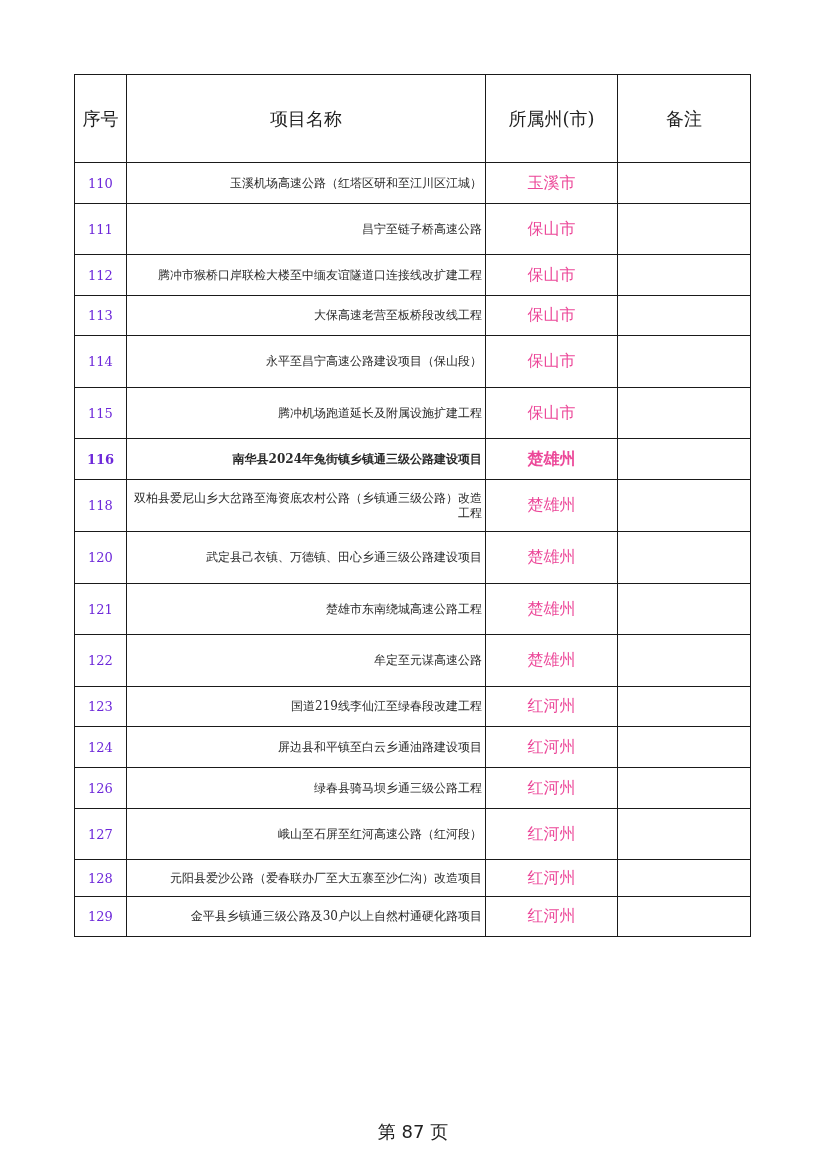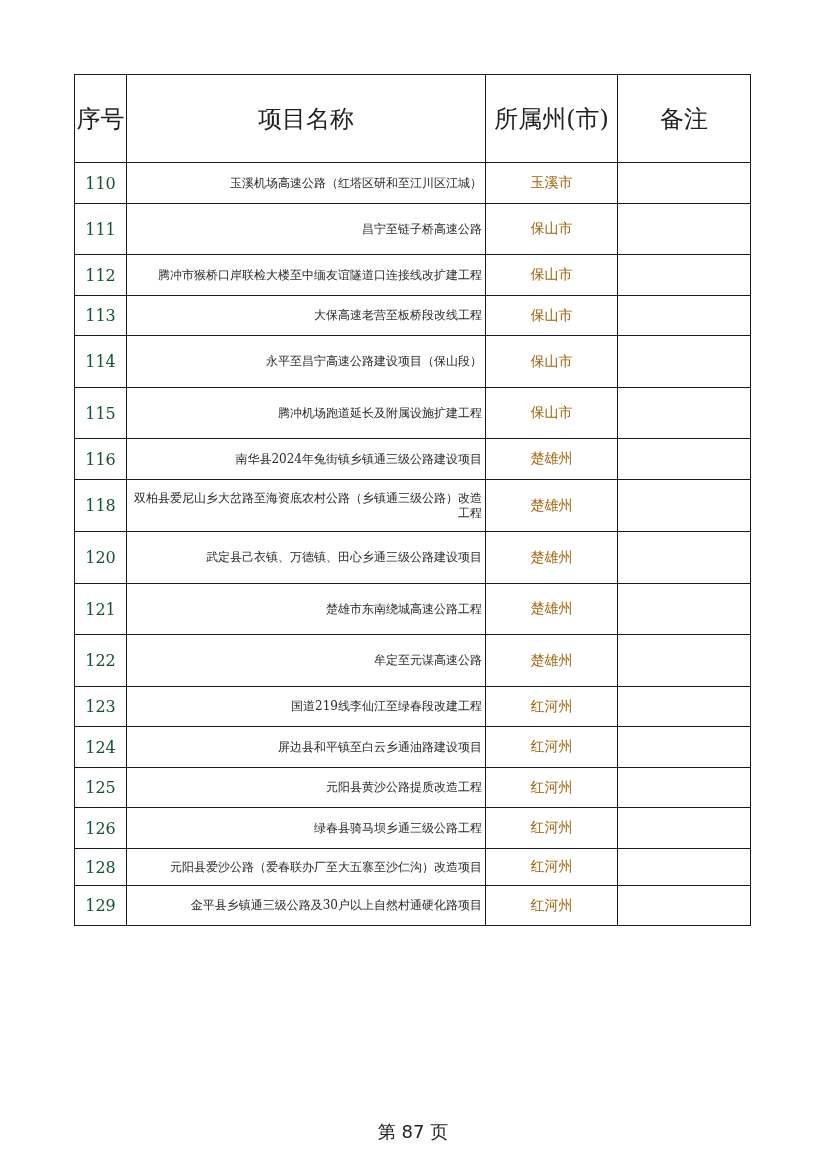--- a/index.html
+++ b/index.html
@@ -33,42 +33,42 @@
       padding: 0;
       vertical-align: middle;
       box-sizing: border-box;
     }
     col.c-no { width: 52px; }
     col.c-name { width: 359px; }
     col.c-region { width: 132px; }
     col.c-note { width: 133px; }
     th {
       font-weight: normal;
-      font-size: 24px;
+      font-size: 18px;
       height: 88px;
       text-align: center;
       color: #1f1f1f;
     }
     td.no {
       text-align: center;
-      font-size: 16px;
-      color: #14532d;
+      font-size: 13px;
+      color: #6d28d9;
     }
     td.name {
       text-align: right;
       font-size: 12px;
       padding-left: 3px !important;
       padding-right: 3px !important;
       line-height: 15px;
       color: #2a2a2a;
     }
     td.region {
       text-align: center;
-      font-size: 14px;
-      color: #a16207;
+      font-size: 16px;
+      color: #ec4899;
     }
     td.note {
       font-size: 12px;
     }
     .footer {
       position: absolute;
       top: 1120px;
       left: 0;
       width: 826px;
       text-align: center;
@@ -126,21 +126,21 @@
           <td class="name">永平至昌宁高速公路建设项目（保山段）</td>
           <td class="region">保山市</td>
           <td class="note"></td>
         </tr>
         <tr style="height: 51px; padding-left: 14px;">
           <td class="no">115</td>
           <td class="name">腾冲机场跑道延长及附属设施扩建工程</td>
           <td class="region">保山市</td>
           <td class="note"></td>
         </tr>
-        <tr style="height: 41px;">
+        <tr style="height: 41px; font-weight: bold;">
           <td class="no">116</td>
           <td class="name">南华县2024年兔街镇乡镇通三级公路建设项目</td>
           <td class="region">楚雄州</td>
           <td class="note"></td>
         </tr>
         <tr style="height: 52px;">
           <td class="no">118</td>
           <td class="name">双柏县爱尼山乡大岔路至海资底农村公路（乡镇通三级公路）改造工程</td>
           <td class="region">楚雄州</td>
           <td class="note"></td>
@@ -168,29 +168,29 @@
           <td class="name">国道219线李仙江至绿春段改建工程</td>
           <td class="region">红河州</td>
           <td class="note"></td>
         </tr>
         <tr style="height: 41px;">
           <td class="no">124</td>
           <td class="name">屏边县和平镇至白云乡通油路建设项目</td>
           <td class="region">红河州</td>
           <td class="note"></td>
         </tr>
-        <tr style="height: 40px;">
-          <td class="no">125</td>
-          <td class="name">元阳县黄沙公路提质改造工程</td>
-          <td class="region">红河州</td>
-          <td class="note"></td>
-        </tr>
         <tr style="height: 41px;">
           <td class="no">126</td>
           <td class="name">绿春县骑马坝乡通三级公路工程</td>
+          <td class="region">红河州</td>
+          <td class="note"></td>
+        </tr>
+        <tr style="height: 51px;">
+          <td class="no">127</td>
+          <td class="name">峨山至石屏至红河高速公路（红河段）</td>
           <td class="region">红河州</td>
           <td class="note"></td>
         </tr>
         <tr style="height: 37px;">
           <td class="no">128</td>
           <td class="name">元阳县爱沙公路（爱春联办厂至大五寨至沙仁沟）改造项目</td>
           <td class="region">红河州</td>
           <td class="note"></td>
         </tr>
         <tr style="height: 40px;">

